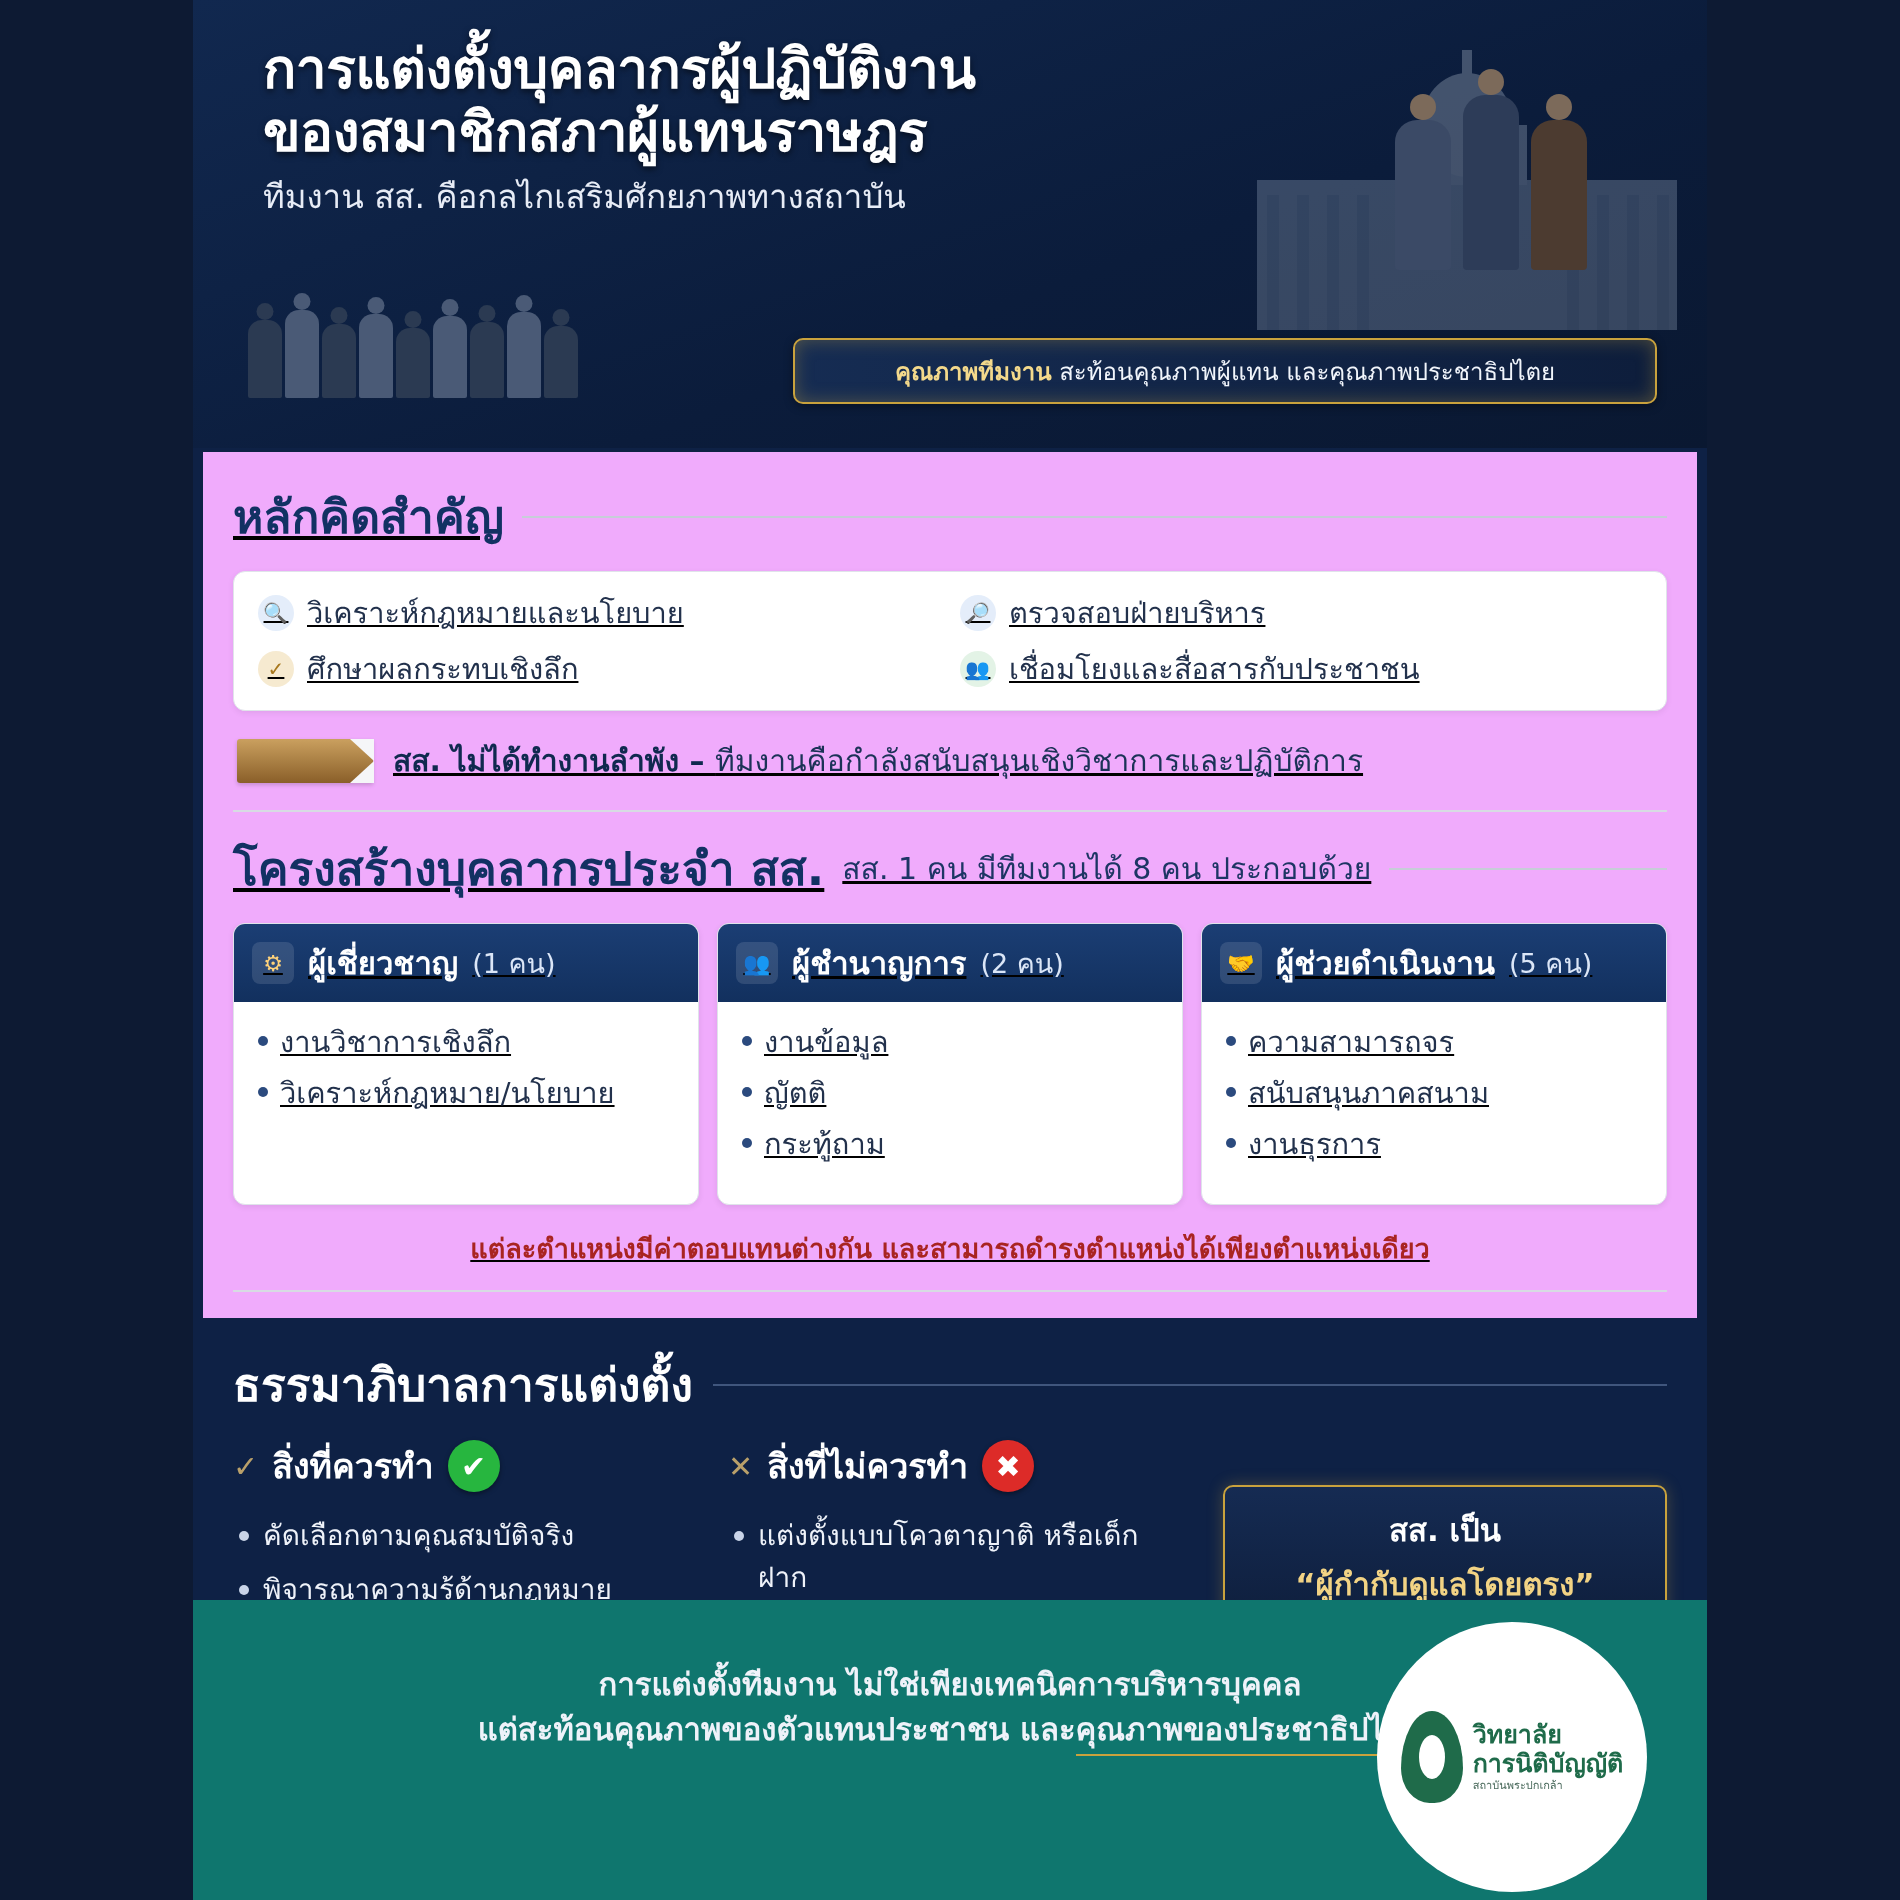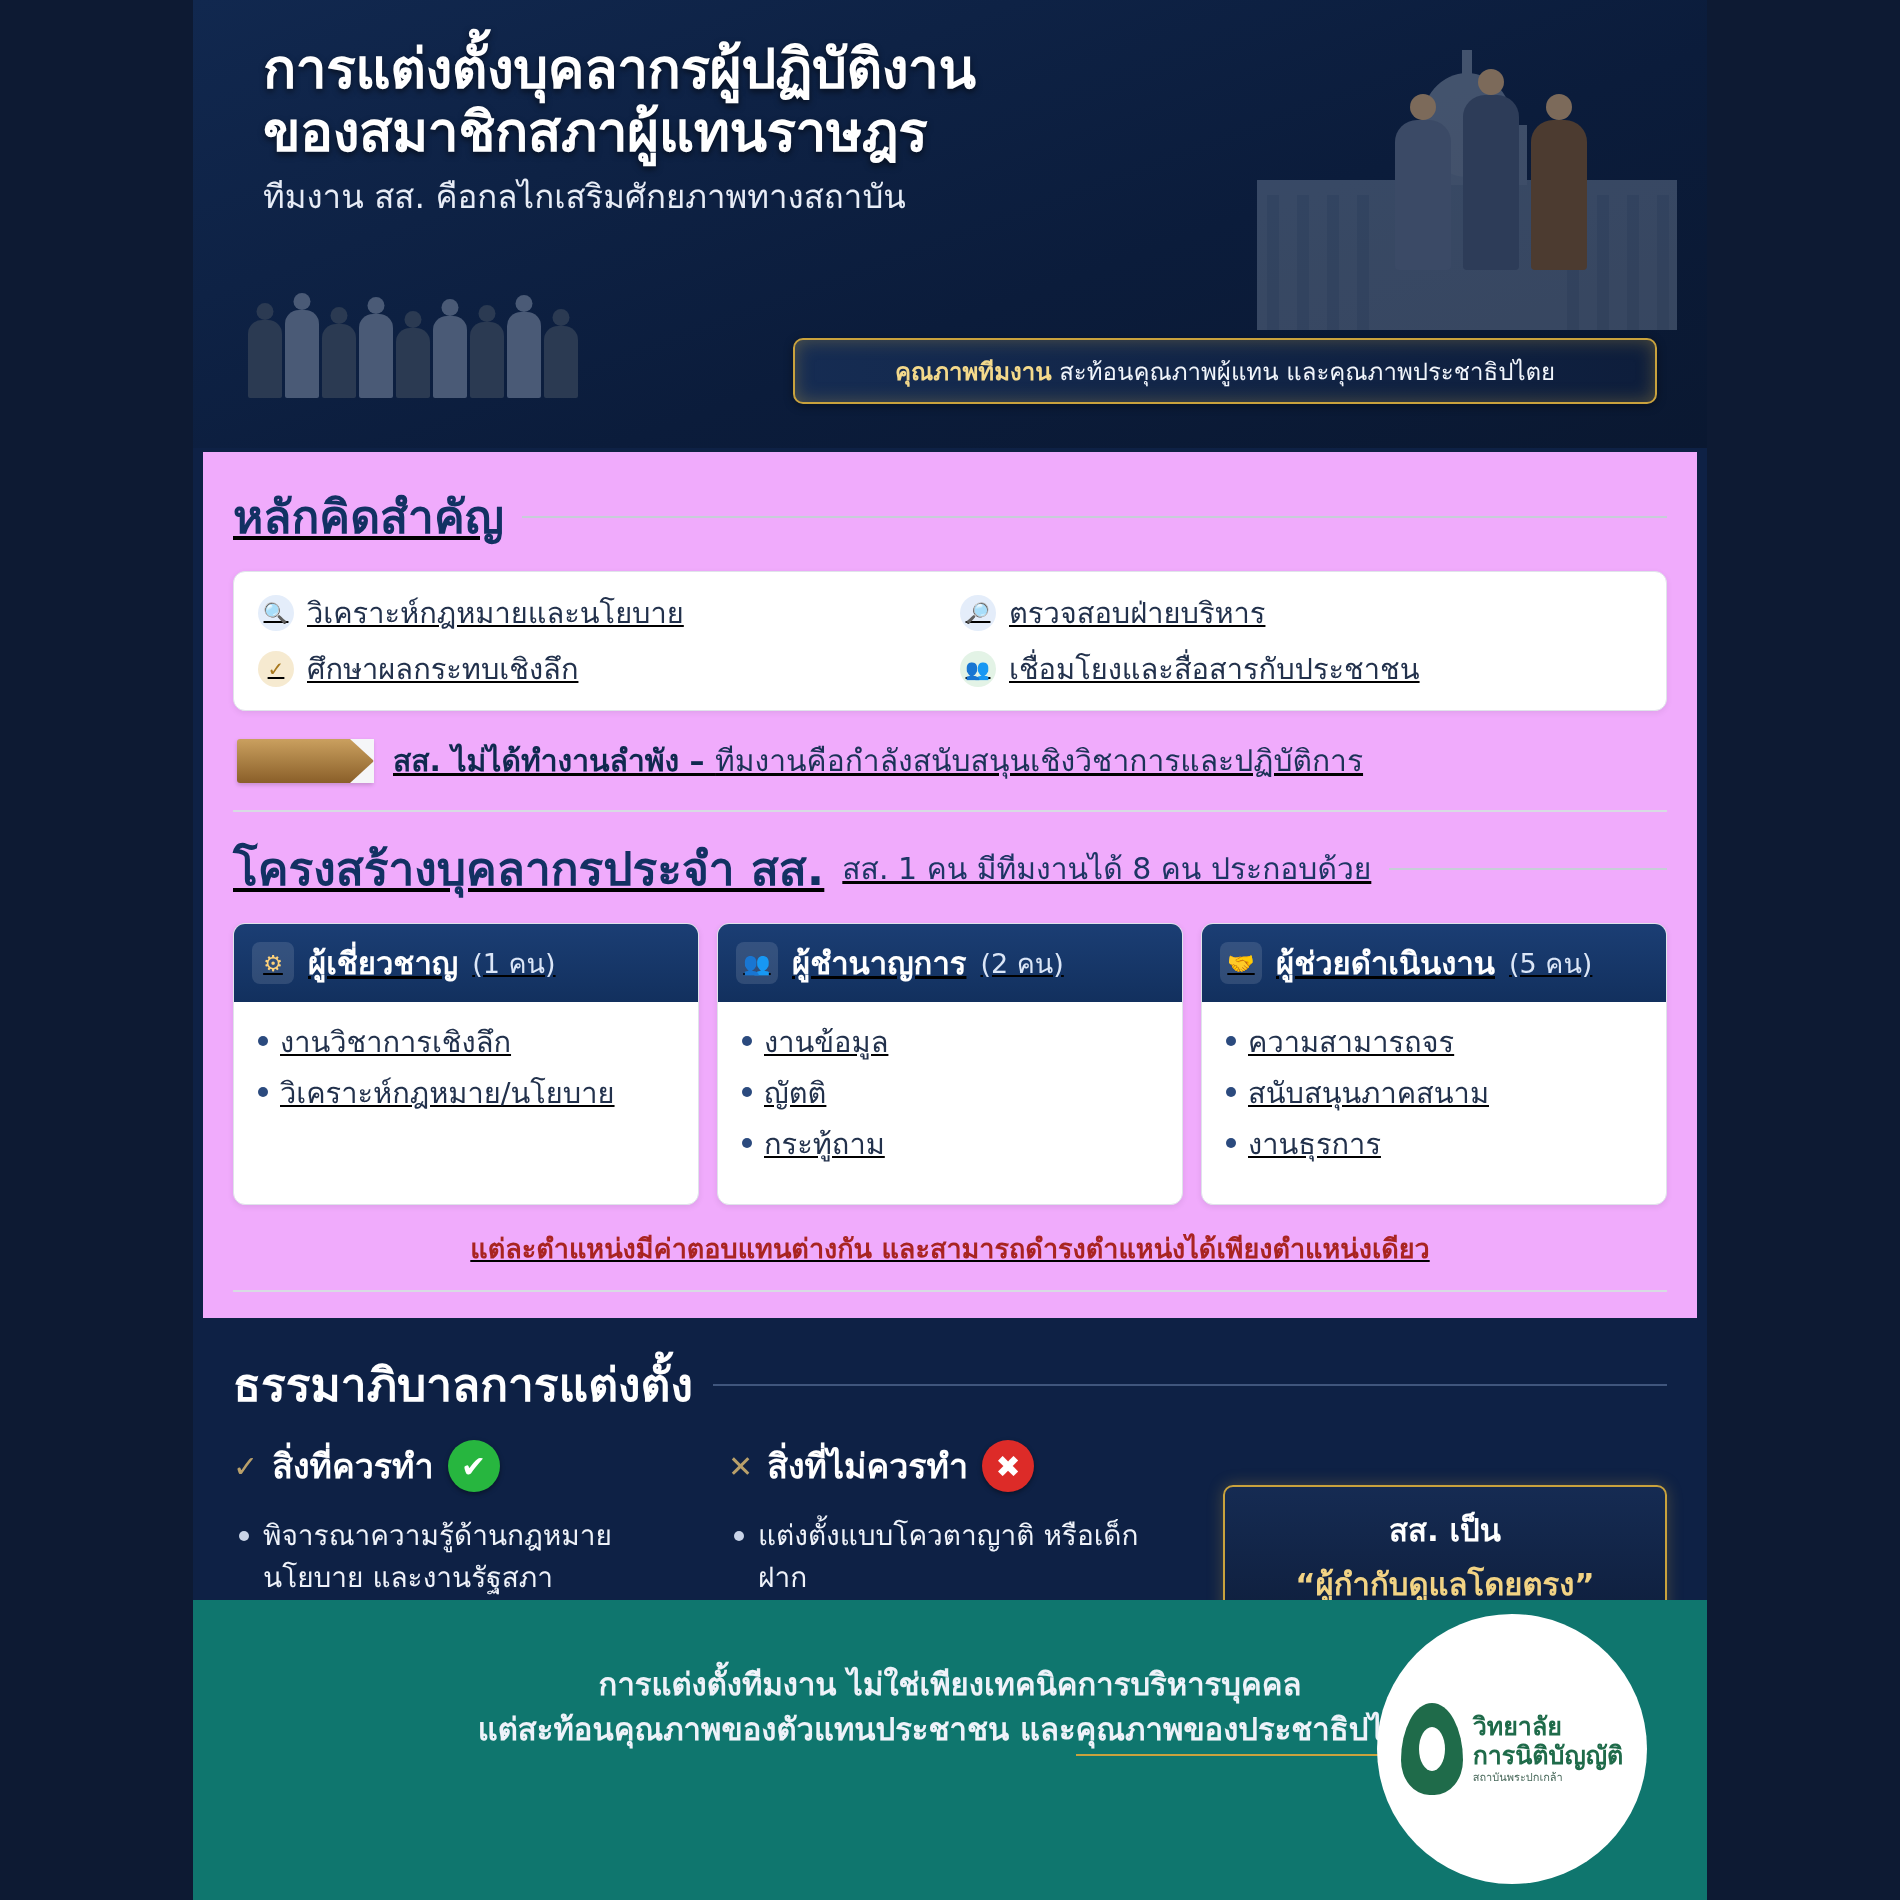--- a/index.html
+++ b/index.html
@@ -448,21 +448,21 @@
     padding: 0 180px;
   }
   .footer-underline {
     display: inline-block;
     border-bottom: 2px solid #c9a23d;
     padding-bottom: 2px;
   }
   .logo {
     position: absolute;
     right: 60px;
-    bottom: 16px;
+    bottom: 8px;
     width: 270px;
     height: 270px;
     border-radius: 50%;
     background: #ffffff;
     display: flex;
     align-items: center;
     justify-content: center;
     gap: 10px;
   }
   .logo-emblem {
@@ -666,20 +666,24 @@
 
         <div class="gov-col">
           <div class="gov-sub">
             <span class="gov-tick">✓</span>
             <span class="gov-sub-text">สิ่งที่ควรทำ</span>
             <span class="badge ok">✔</span>
           </div>
           <div class="gov-list">
             <div class="gov-item">
                 <span class="dot"></span>
+                <span>คัดเลือกตามคุณสมบัติจริง</span>
+              </div>
+            <div class="gov-item">
+                <span class="dot"></span>
                 <span>พิจารณาความรู้ด้านกฎหมาย นโยบาย และงานรัฐสภา</span>
               </div>
             <div class="gov-item">
                 <span class="dot"></span>
                 <span>แบ่งงานชัดเจนตามบทบาท</span>
               </div>
             <div class="gov-item">
                 <span class="dot"></span>
                 <span>กำกับดูแลการทำงานอย่างต่อเนื่อง</span>
               </div>

